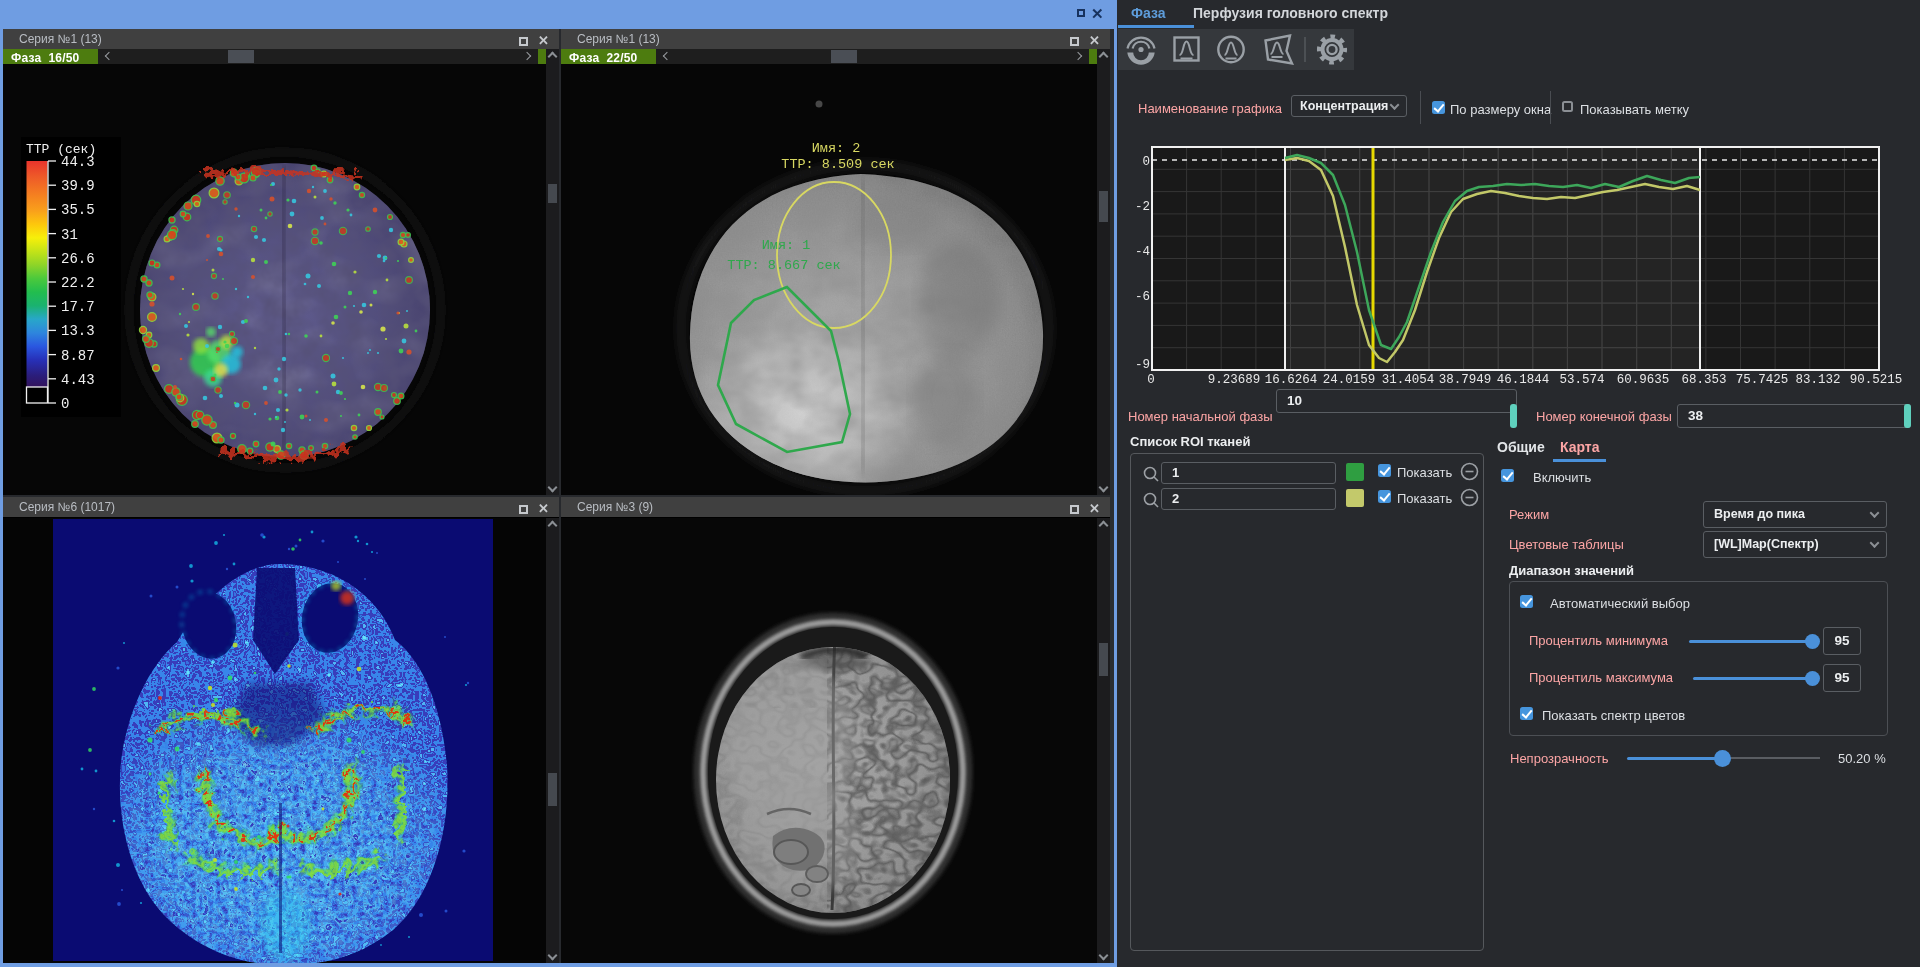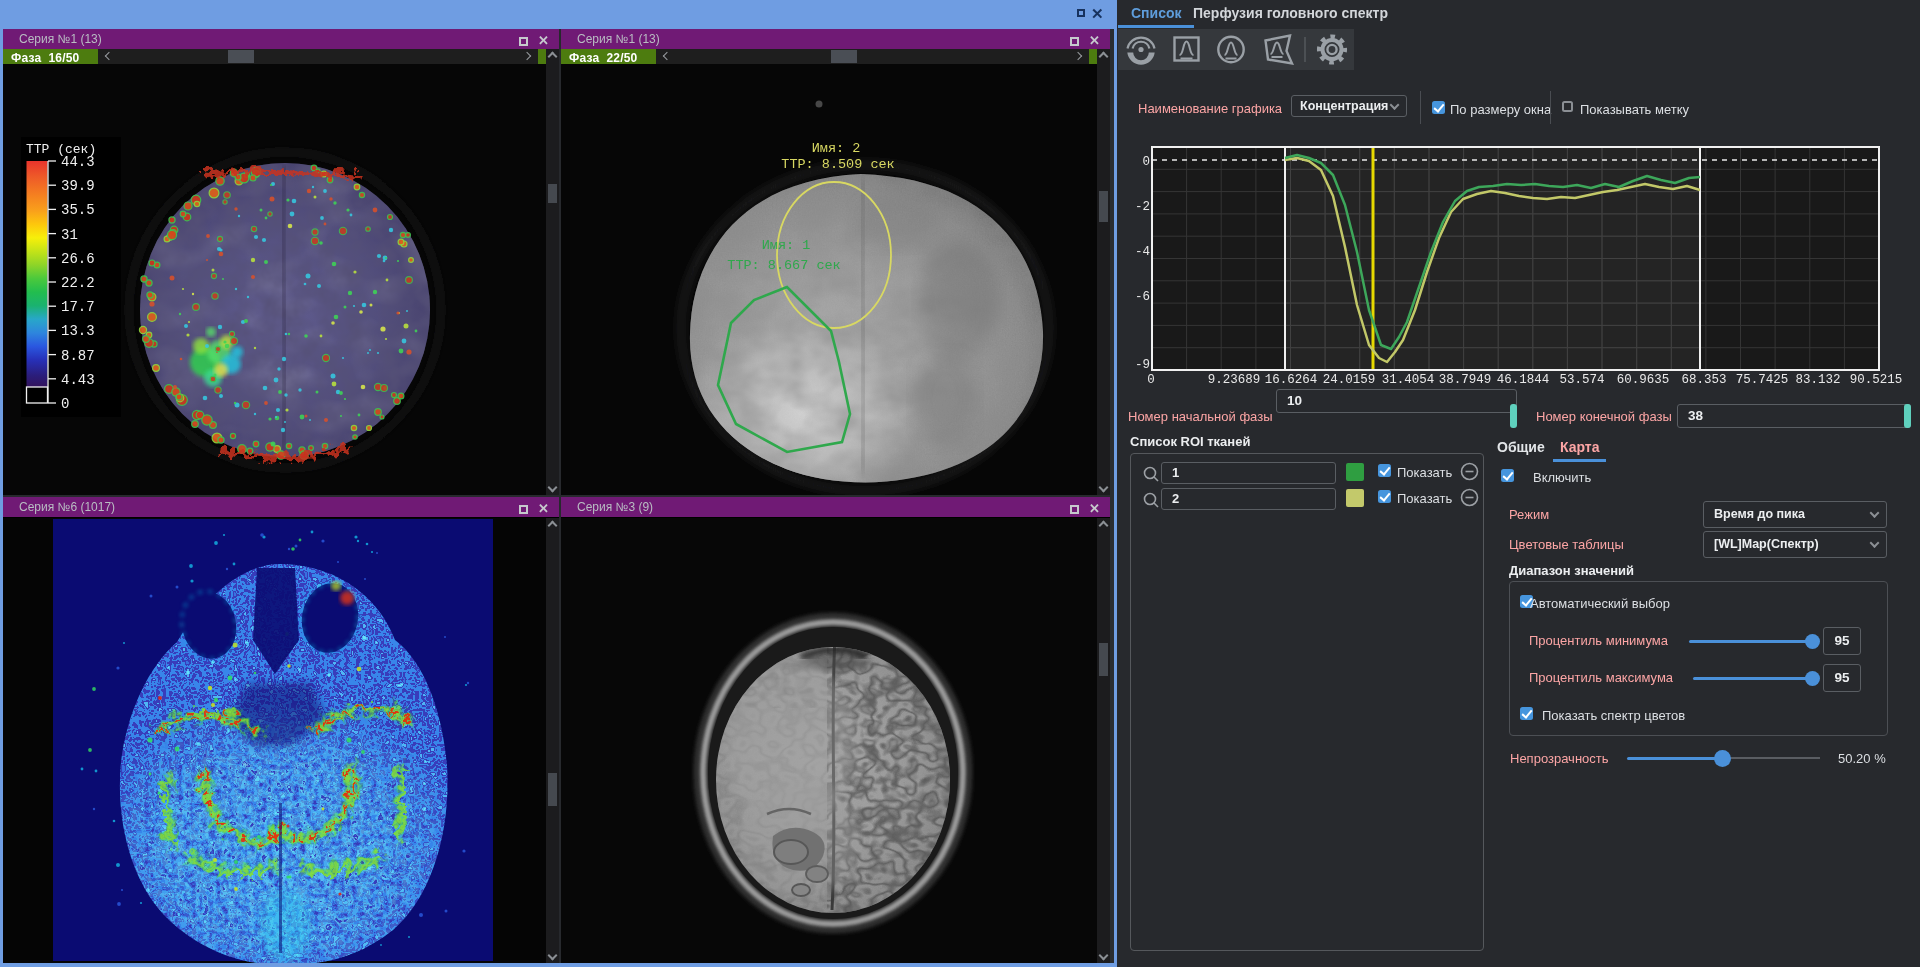--- a/index.html
+++ b/index.html
@@ -5,21 +5,21 @@
   font-family:"Liberation Sans",sans-serif;}
 *{box-sizing:border-box;}
 .abs{position:absolute;}
 #topblue{left:0;top:0;width:1117px;height:29px;background:#6f9de2;}
 #blueL{left:0;top:29px;width:3px;height:938px;background:#6f9de2;}
 #blueB{left:0;top:963px;width:1117px;height:4px;background:#6f9de2;}
 #blueR{left:1114px;top:29px;width:3px;height:938px;background:#6f9de2;}
 #gapR{left:1110px;top:29px;width:4px;height:934px;background:#2a2d31;}
 .winbtn{color:#17325e;font-weight:bold;}
 .vp{background:#000;}
-.vptitle{position:absolute;left:0;top:0;right:0;height:20px;background:#701a75;color:#b9bdc3;
+.vptitle{position:absolute;left:0;top:0;right:0;height:20px;background:#404040;color:#b9bdc3;
   font-size:12px;line-height:20px;padding-left:16px;}
 .vpbtns{position:absolute;top:3px;right:10px;height:14px;color:#c6c9cd;}
 .sqico{display:inline-block;width:9px;height:9px;border:2px solid #c6c9cd;margin-right:10px;}
 .xico{font-size:13px;font-weight:bold;position:relative;top:-1px;}
 .phase{position:absolute;left:0;top:20px;right:13px;height:15px;background:#4d7c0f;color:#ddd;font-size:12px;}
 .phlabel{position:absolute;left:8px;top:1.5px;font-weight:bold;color:#fff;font-size:12px;letter-spacing:0.2px;}
 .phtrack{position:absolute;left:95px;right:8px;top:0;height:15px;background:#1e1e1e;}
 .phthumb{position:absolute;top:1px;height:13px;width:26px;background:#4a4e55;}
 .pharrow{position:absolute;top:4px;width:6px;height:6px;border-left:1.5px solid #9a9da1;border-bottom:1.5px solid #9a9da1;}
 .pharrow.l{transform:rotate(45deg);} .pharrow.r{transform:rotate(225deg);}
@@ -706,21 +706,21 @@
     </div>
   <div class="vscroll" style="top:21px;">
       <span class="varr up" style="top:4px;"></span>
     <span class="vthumb" style="top:125px;height:33px;"></span>
     <span class="varr dn" style="bottom:4px;"></span>
     </div>
 </div>
 
 <div class="abs" id="rpanel">
 
-  <div class="abs" style="left:14px;top:5px;font-size:14px;font-weight:bold;color:#5e9ddb;">Список</div>
+  <div class="abs" style="left:14px;top:5px;font-size:14px;font-weight:bold;color:#5e9ddb;">Фаза</div>
   <div class="abs" style="left:1px;top:25px;width:76px;height:3px;background:#4a90d9;"></div>
   <div class="abs" style="left:76px;top:5px;font-size:14px;font-weight:bold;color:#d3d6da;">Перфузия головного спектр</div>
 
   <div class="abs tb" id="tbar1" style="left:1px;top:29px;width:236px;height:41px;">
       <svg width="236" height="41" viewBox="0 0 236 41" style="position:absolute;left:0;top:0;">
 <g stroke="#9aa0a6" fill="none">
  <path d="M9.5,19.5 A13.8,13.8 0 0 1 36.5,19.5" stroke-width="2.2"></path>
  <path d="M14.6,19.5 A8.6,8.6 0 0 1 31.4,19.5" stroke-width="2.2"></path>
  <path d="M9.3,23.5 A13.8,13.8 0 0 0 36.7,23.5 L30.8,23.5 A7.8,7.8 0 0 1 15.2,23.5 Z" fill="#9aa0a6" stroke="none"></path>
  <circle cx="23" cy="20.5" r="2.6" fill="#9aa0a6" stroke="none"></circle>
@@ -822,21 +822,21 @@
   <div class="abs" style="left:436px;top:459px;width:53px;height:3px;background:#4a90d9;"></div>
   <span class="abs cb" style="left:384px;top:469px;"></span>
   <span class="abs wlbl" style="left:405px;top:470px;margin-left:11px;">Включить</span>
   <span class="abs lbl" style="left:392px;top:507px;">Режим</span>
   <div class="abs ddl" style="left:586px;top:501px;width:184px;height:27px;line-height:25px;padding-left:10px;">Время до пика<span class="ddlarrow"></span></div>
   <span class="abs lbl" style="left:392px;top:537px;">Цветовые таблицы</span>
   <div class="abs ddl" style="left:586px;top:531px;width:184px;height:27px;line-height:25px;padding-left:10px;">[WL]Map(Спектр)<span class="ddlarrow"></span></div>
   <div class="abs wlbl" style="left:392px;top:563px;font-weight:bold;color:#eceef0;font-size:13px;">Диапазон значений</div>
   <div class="abs" style="left:392px;top:581px;width:379px;height:155px;border:1px solid #4c4f54;border-radius:4px;">
     <span class="cb" style="left:10px;top:13px;"></span>
-    <span class="wlbl" style="left:20px;top:14px;text-align:center;">Автоматический выбор</span>
+    <span class="wlbl" style="left:40px;top:14px;text-align:center;">Автоматический выбор</span>
     <span class="lbl" style="left:19px;top:51px;">Процентиль минимума</span>
     <div class="abs" style="left:179px;top:58px;width:120px;height:3px;background:#4a90d9;border-radius:2px;"></div>
     <div class="abs" style="left:295px;top:52px;width:15px;height:15px;border-radius:50%;background:#4a90d9;"></div>
     <div class="abs inp" style="left:313px;top:45px;width:38px;height:28px;line-height:26px;text-align:center;padding-left:0;">95</div>
     <span class="lbl" style="left:19px;top:88px;">Процентиль максимума</span>
     <div class="abs" style="left:183px;top:95px;width:116px;height:3px;background:#4a90d9;border-radius:2px;"></div>
     <div class="abs" style="left:295px;top:89px;width:15px;height:15px;border-radius:50%;background:#4a90d9;"></div>
     <div class="abs inp" style="left:313px;top:82px;width:38px;height:28px;line-height:26px;text-align:center;padding-left:0;">95</div>
     <span class="cb" style="left:10px;top:125px;"></span>
     <span class="wlbl" style="left:32px;top:126px;">Показать спектр цветов</span>

